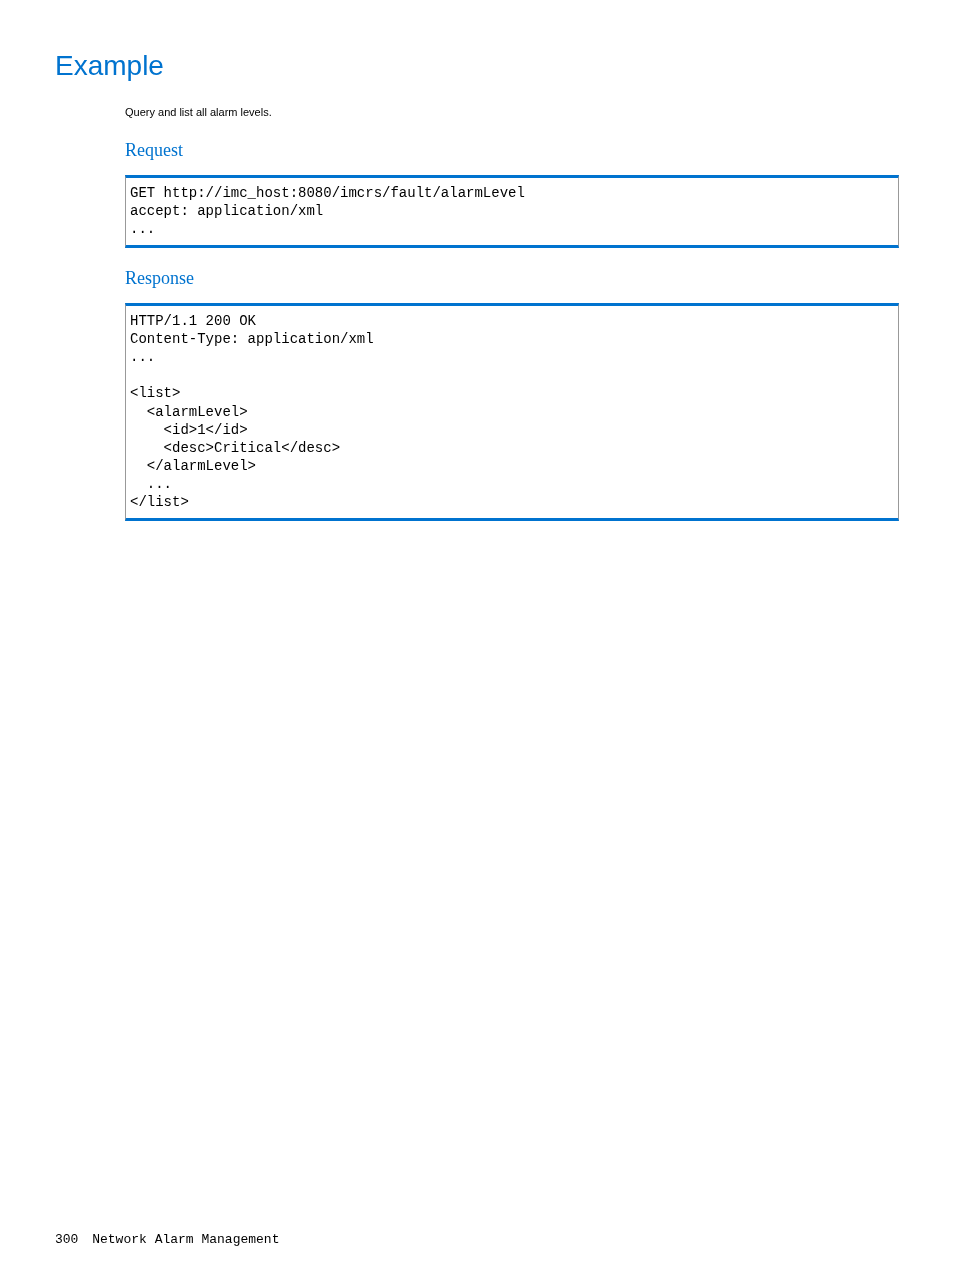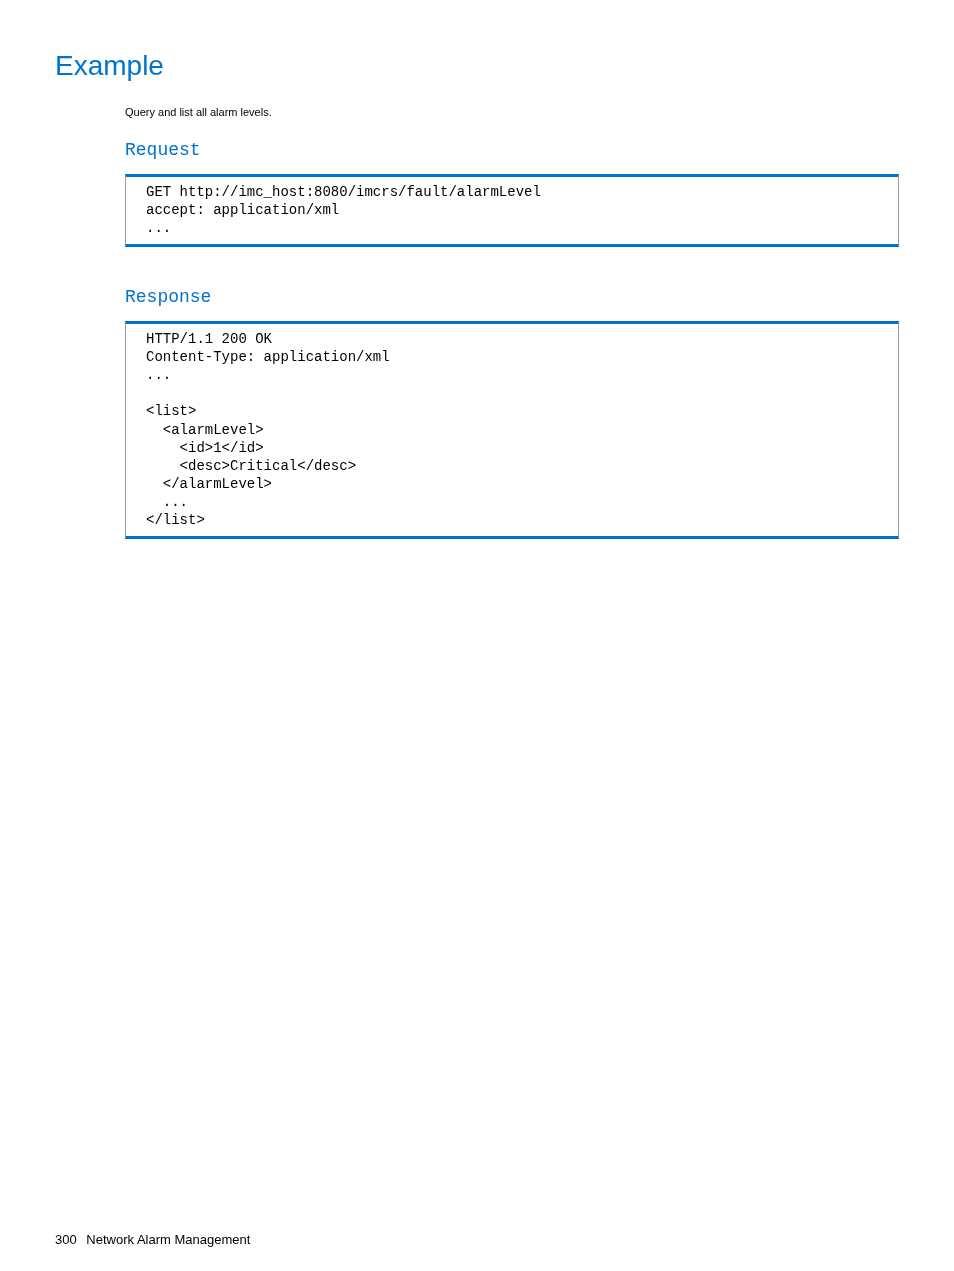--- a/index.html
+++ b/index.html
@@ -28,43 +28,43 @@
       margin-left: 70px;
       margin-bottom: 22px;
       font-family: Arial, Helvetica, sans-serif;
     }
     .subheading {
       color: #0073cf;
       font-size: 18px;
       font-weight: normal;
       margin-left: 70px;
       margin-bottom: 14px;
-      font-family: Liberation Mono, monospace;
+      font-family: Liberation Serif, serif;
     }
     .code-block {
       margin-left: 70px;
       margin-right: 0;
       border: 1px solid #999;
       border-top: 3px solid #0073cf;
       border-bottom: 3px solid #0073cf;
-      padding: 6px 20px;
+      padding: 6px 4px;
       font-family: "Courier New", Courier, monospace;
       font-size: 14px;
       line-height: 1.3;
       white-space: pre;
       color: #000;
-      margin-bottom: 40px;
+      margin-bottom: 20px;
     }
     .footer {
       position: absolute;
       bottom: 24px;
       left: 55px;
       font-size: 13px;
       color: #000;
-      font-family: Liberation Sans, sans-serif;
+      font-family: Liberation Mono, monospace;
     }
     .footer-page {
       margin-right: 6px;
     }
   </style>
 </head>
 <body>
 
 <h2 class="heading-example">Example</h2>
 

